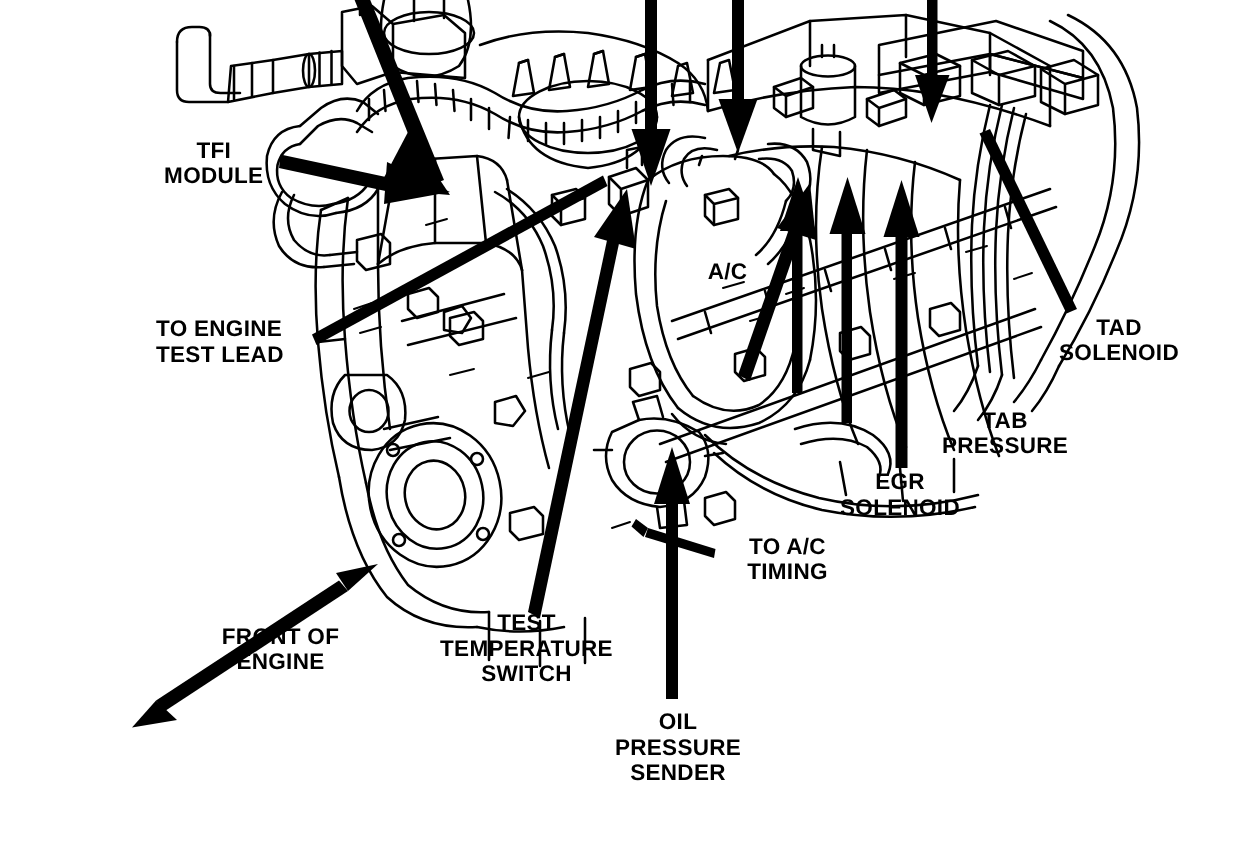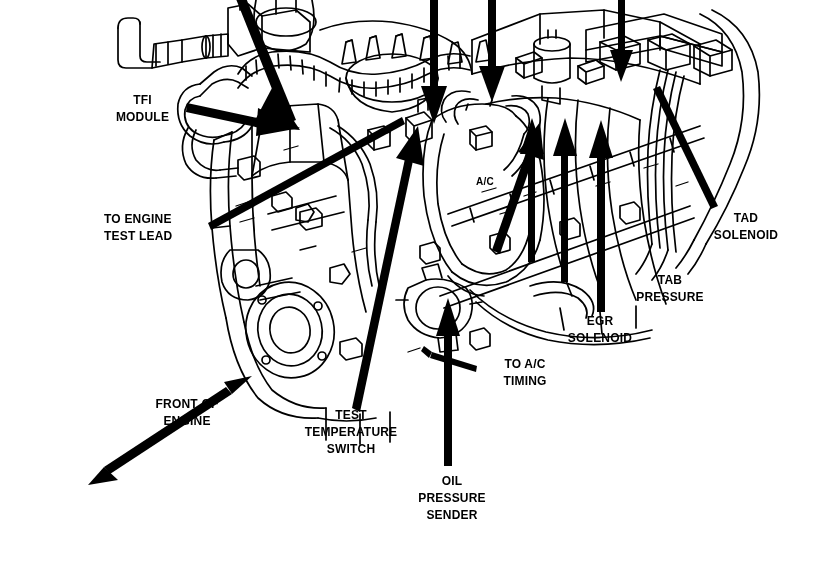--- a/index.html
+++ b/index.html
@@ -10,29 +10,29 @@
     background:#ffffff;
     overflow:hidden;
     font-family:"Liberation Sans", sans-serif;
   }
   #artwork{position:absolute;left:0;top:0;width:833px;height:568px;}
   .label{
     position:absolute;
     color:#000000;
     font-family:"Liberation Sans", sans-serif;
     font-weight:bold;
-    font-size:12px;
+    font-size:15px;
     line-height:17px;
     letter-spacing:0.2px;
     white-space:pre;
     -webkit-font-smoothing:none;
   }
   .label.ctr{text-align:center;}
   .label.lf{text-align:left;}
-  .label.ac{font-size:10px;font-weight:bold;}
+  .label.ac{font-size:15px;font-weight:bold;}
 </style>
 </head>
 <body>
 
 <div id="page">
 
   <svg id="artwork" viewBox="0 0 833 568" xmlns="http://www.w3.org/2000/svg">
     <rect x="0" y="0" width="833" height="568" fill="#ffffff"></rect>
 
     <g fill="none" stroke="#000000" stroke-width="1.7" stroke-linecap="round" stroke-linejoin="round">
@@ -374,21 +374,21 @@
 
   <div class="label ctr" style="left:608px;top:272px;width:124px;">TAB
 PRESSURE</div>
 
   <div class="label ctr" style="left:538px;top:313px;width:124px;">EGR
 SOLENOID</div>
 
   <div class="label ctr" style="left:470px;top:356px;width:110px;">TO A/C
 TIMING</div>
 
-  <div class="label ctr" style="left:128px;top:396px;width:118px;">FRONT OF
+  <div class="label ctr" style="left:128px;top:416px;width:118px;">FRONT OF
 ENGINE</div>
 
   <div class="label ctr" style="left:271px;top:407px;width:160px;">TEST
 TEMPERATURE
 SWITCH</div>
 
   <div class="label ctr" style="left:392px;top:473px;width:120px;">OIL
 PRESSURE
 SENDER</div>
 

